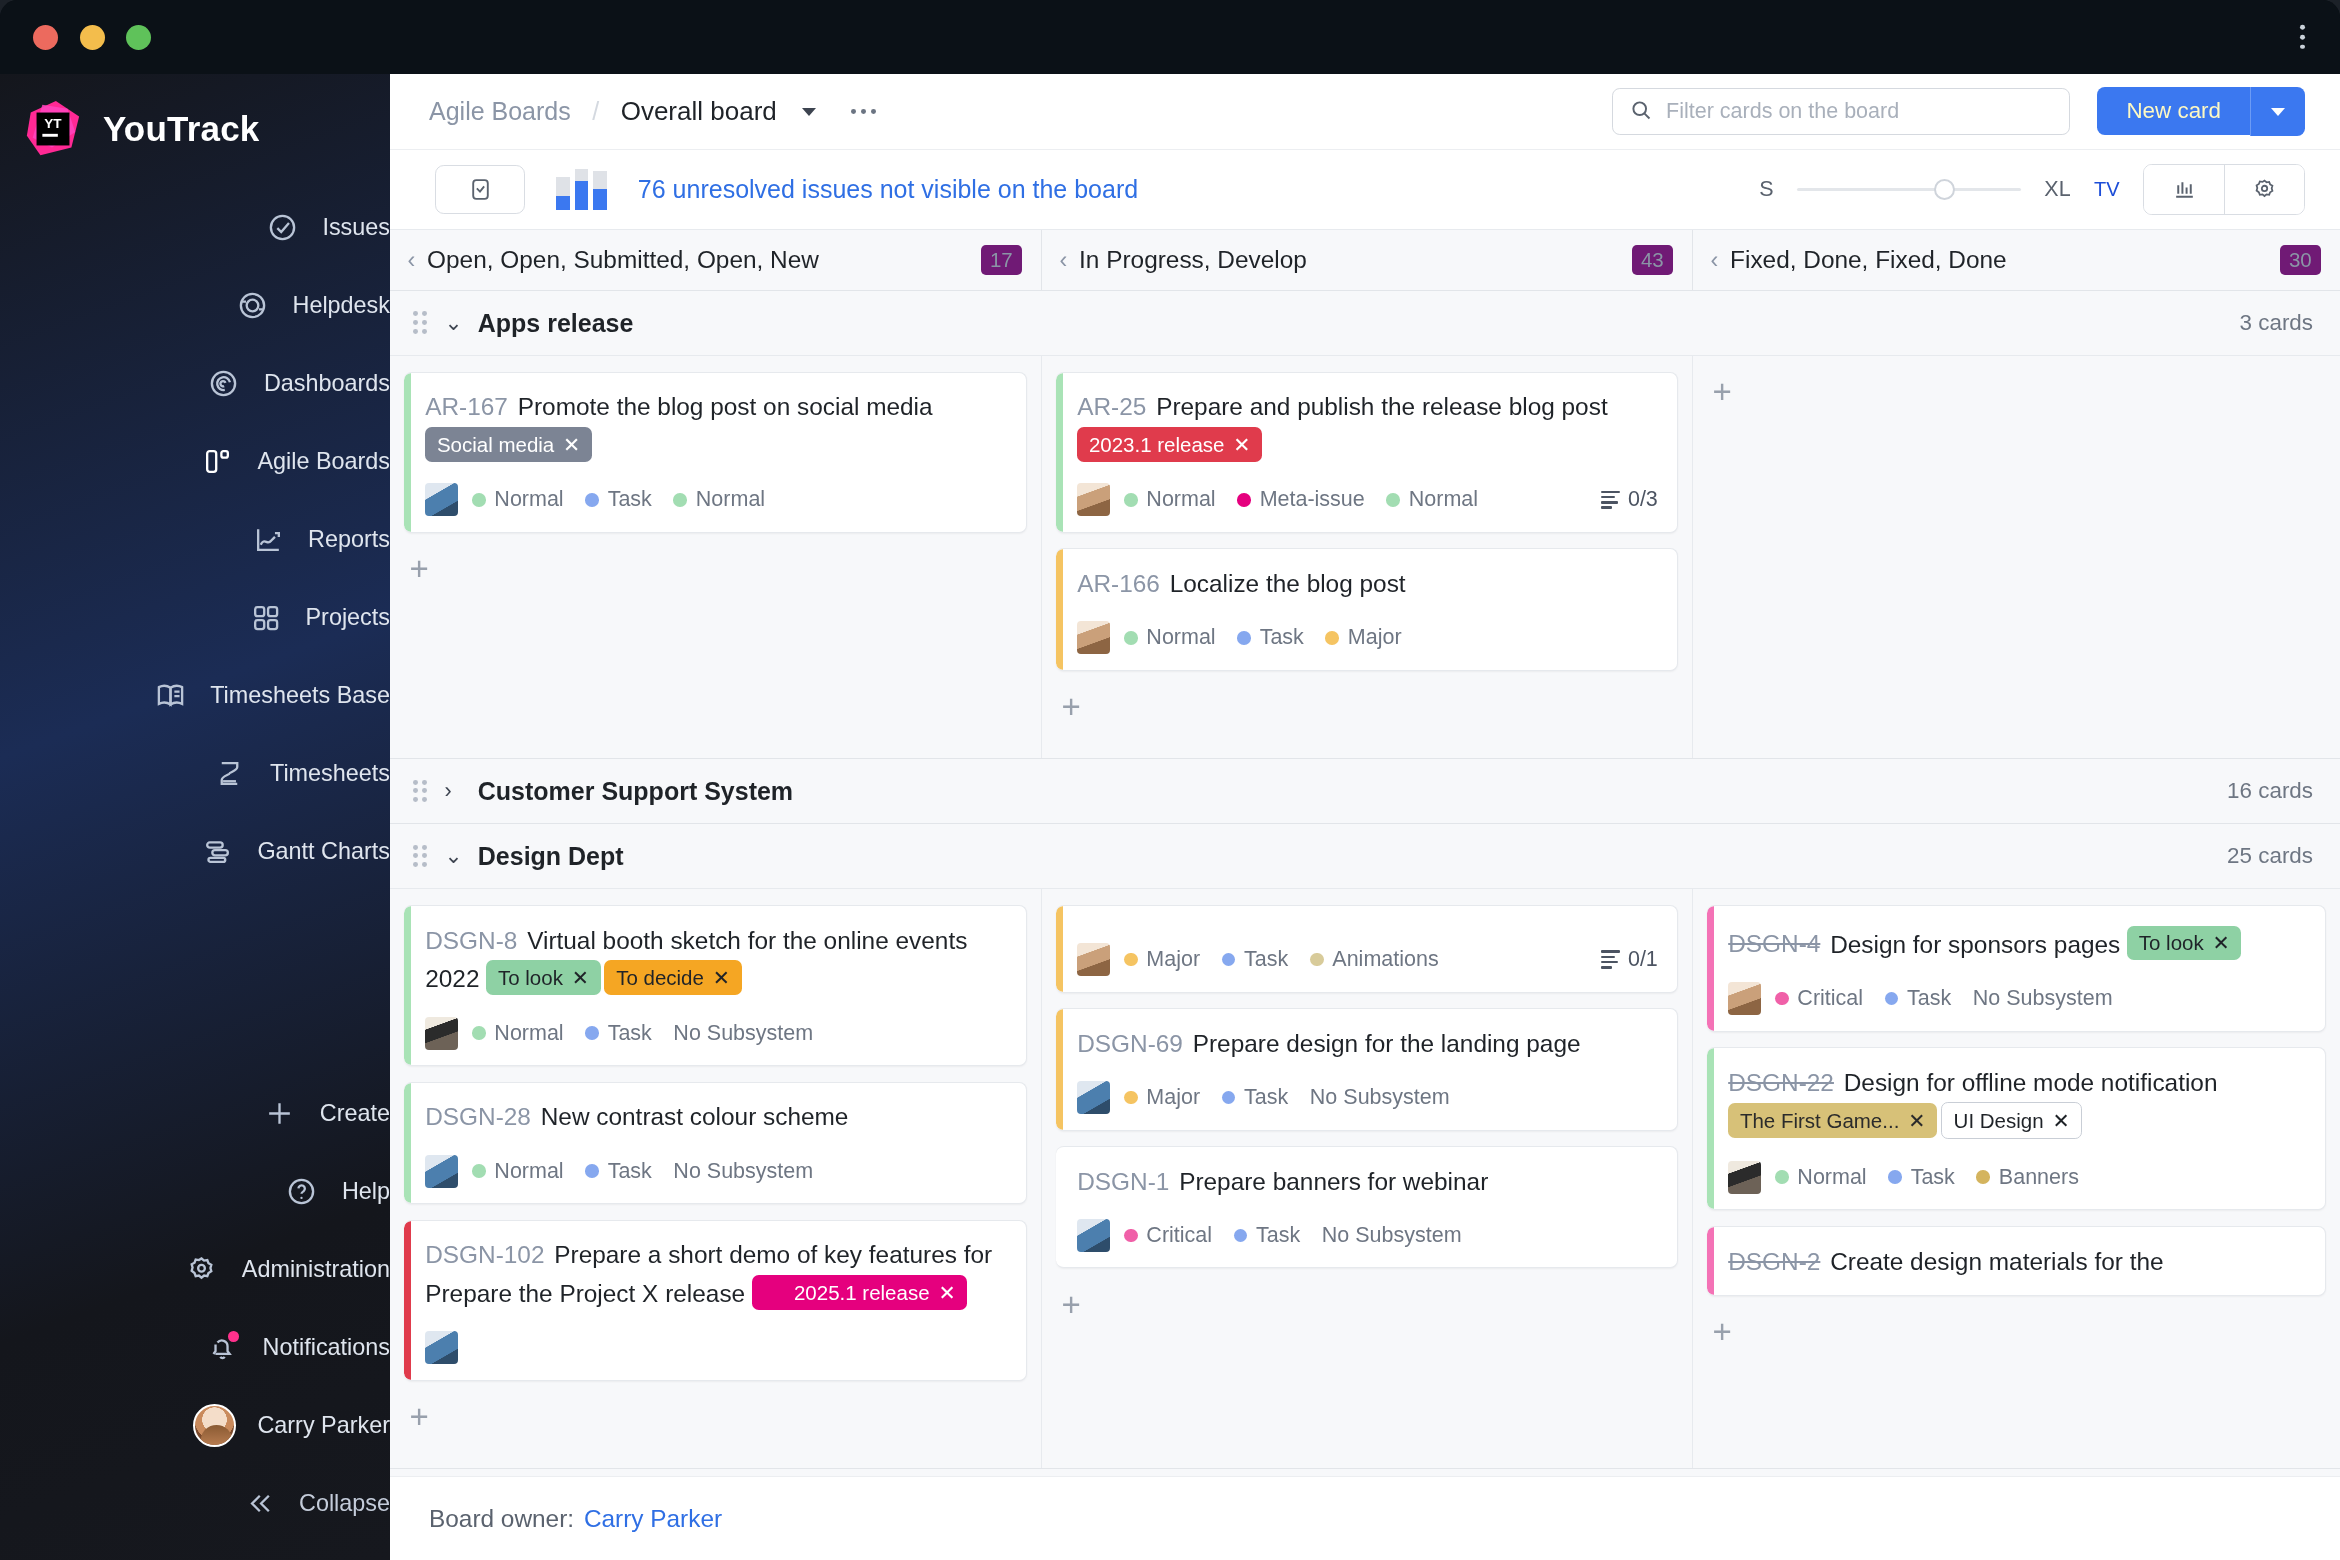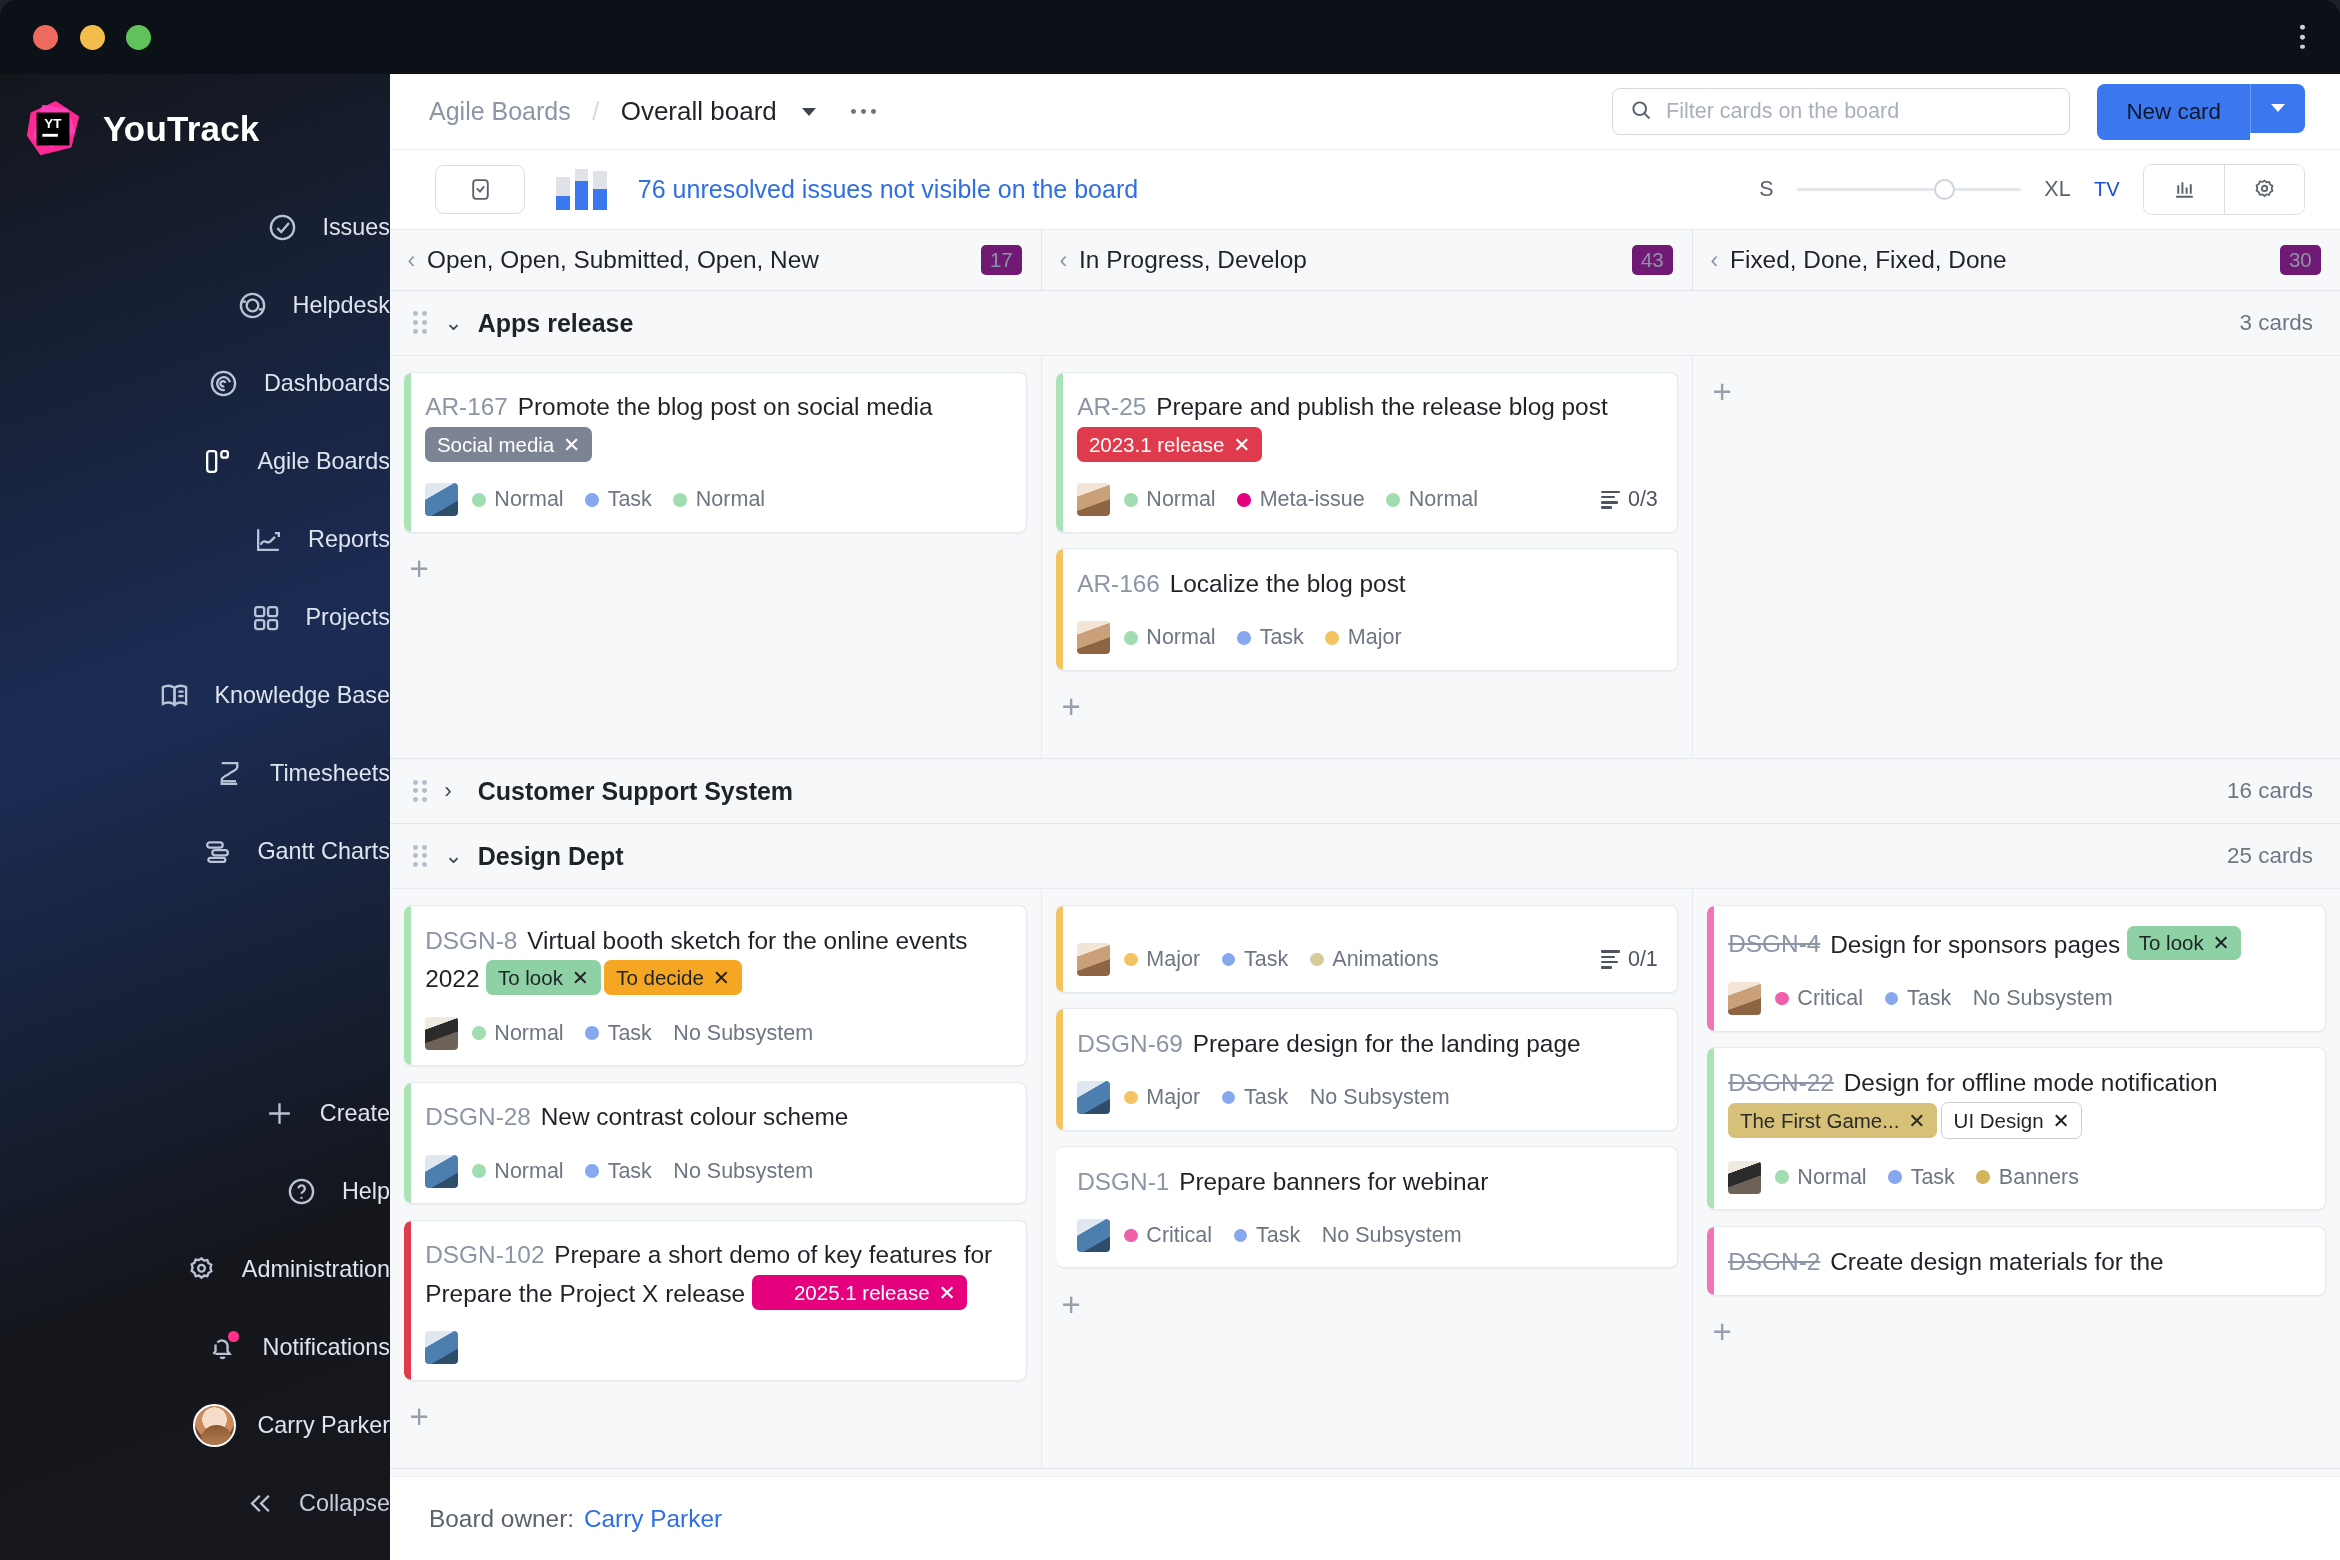--- a/index.html
+++ b/index.html
@@ -93,22 +93,22 @@
     width: 458px; height: 47px; border: 1px solid #d5d9df; border-radius: 7.8px;
     display: flex; align-items: center; gap: 13.7px; padding: 0 15.6px; background: #fff;
   }
   .search-box input {
     border: none; outline: none; font-size: 21.5px; color: #2b3138;
     font-family: "Liberation Sans", sans-serif; width: 100%; background: transparent;
   }
   .search-box input::placeholder { color: #a9b0bb; }
   .btn-group { display: flex; }
   .btn-primary {
-    background: #3b78f0; color: #0f172a; border: none; border-radius: 7.8px 0 0 7.8px;
-    height: 56px; padding: 0 29px; font-size: 22.4px; cursor: pointer;
+    background: #3b78f0; color: #fef9c3; border: none; border-radius: 7.8px 0 0 7.8px;
+    height: 48px; padding: 0 29px; font-size: 22.4px; cursor: pointer;
     font-family: "Liberation Sans", sans-serif;
   }
   .btn-caret {
     background: #3b78f0; border: none; border-left: 1px solid #6c9bf5;
     border-radius: 0 7.8px 7.8px 0; width: 55px; height: 49px; cursor: pointer;
     display: flex; align-items: center; justify-content: center;
   }
   .btn-caret span { width: 0; height: 0; border-left: 7.8px solid transparent; border-right: 7.8px solid transparent; border-top: 8.8px solid #fff; }
 
   .subbar {
@@ -305,21 +305,21 @@
           <span>Projects</span>
         </div>
         <div class="nav-item">
           <span class="nav-ico">
               <svg viewBox="0 0 24 24">
                 <path d="M3 5.5c3-1.5 6-1.5 9 .5v13c-3-2-6-2-9-.5z"></path>
                 <path d="M21 5.5c-3-1.5-6-1.5-9 .5v13c3-2 6-2 9-.5z"></path>
                 <path d="M15 9h4M15 12.5h4"></path>
               </svg>
             </span>
-          <span>Knowledge Base</span>
+          <span>Timesheets Base</span>
         </div>
         <div class="nav-item">
           <span class="nav-ico">
               <svg viewBox="0 0 24 24">
                 <path d="M6 4h12v3c0 3-6 4-6 5s-6 2-6 5v3h12"></path>
                 <path d="M7 18h10"></path>
               </svg>
             </span>
           <span>Timesheets</span>
         </div>

